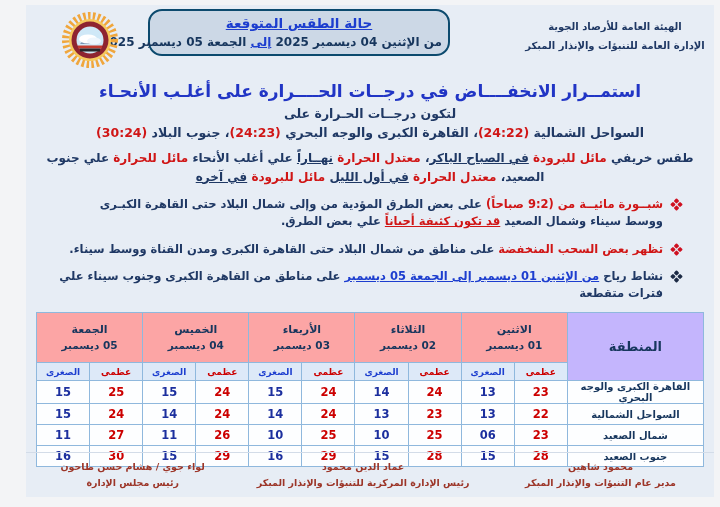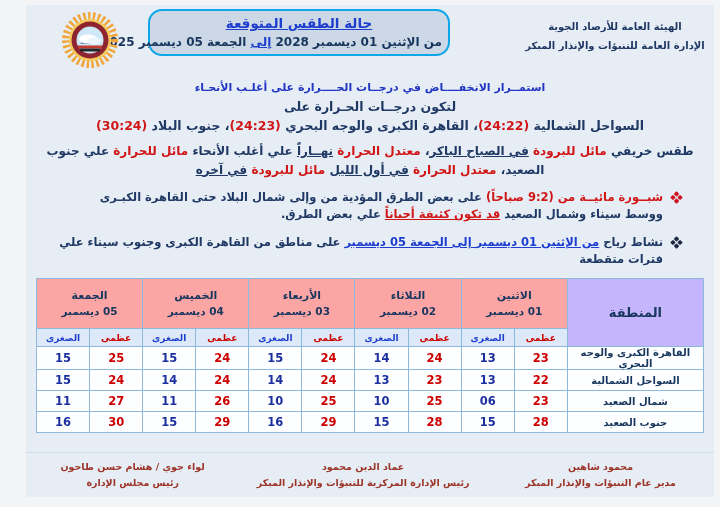--- a/index.html
+++ b/index.html
@@ -4,28 +4,28 @@
 <style>
   * { margin:0; padding:0; box-sizing:border-box; }
   body { width:720px; height:507px; background:#f3f4f6; font-family:"DejaVu Sans", sans-serif; overflow:hidden; }
   .page { position:relative; width:720px; height:507px; background:#f3f4f6; }
   .doc { position:absolute; left:26px; top:5px; width:688px; height:492px;
          background:#e7edf5; direction:rtl; font-weight:700; padding:4px 6px; }
 
   
   .header-row { display:flex; align-items:flex-start; }
   .org { width:186px; text-align:center; color:#1f3864; font-size:10px; line-height:1.9; padding-top:8px; }
-  .title-box { width:302px; margin-right:72px; background:#ccd8e6; border:2px solid #0ea5e9;
+  .title-box { width:302px; margin-right:72px; background:#ccd8e6; border:2px solid #0c4a6e;
                border-radius:14px; text-align:center; padding:4px 6px 5px; }
   .title-box .title { color:#1d3ecf; font-size:13.5px; text-decoration:underline; margin-bottom:4px; }
   .title-box .date { color:#17365d; font-size:12px; white-space:nowrap; }
   .logo-wrap { flex:1; display:flex; justify-content:center; padding-top:2px; }
 
   
-  .headline { text-align:center; color:#2135c5; font-size:11px; margin-top:12px; }
+  .headline { text-align:center; color:#2135c5; font-size:17px; margin-top:12px; }
   .subline  { text-align:center; color:#1f3864; font-size:12.5px; margin-top:5px; }
   .temps-line { text-align:center; color:#1f3864; font-size:12.5px; margin-top:4px; }
 
   .navy { color:#1f3864; }
   .red  { color:#d01616; }
   .blue { color:#1d3ecf; }
   .ul   { text-decoration:underline; }
 
   
   .forecast { width:655px; margin:9px auto 0; text-align:center; color:#1f3864;
@@ -75,21 +75,21 @@
   <div class="doc">
 
     <div class="header-row">
       <div class="org">
         <div>الهيئة العامة للأرصاد الجوية</div>
         <div>الإدارة العامة للتنبؤات والإنذار المبكر</div>
       </div>
       <div class="title-box">
         <div class="title">حالة الطقس المتوقعة</div>
         <div class="date">
-          <span>من الإثنين 01 ديسمبر 2028 </span><span class="blue ul">إلى</span><span> الجمعة 05 ديسمبر 2025</span>
+          <span>من الإثنين 04 ديسمبر 2025 </span><span class="blue ul">إلى</span><span> الجمعة 05 ديسمبر 2025</span>
         </div>
       </div>
       <div class="logo-wrap">
         <svg width="82" height="58" viewBox="0 0 82 58">
           <circle cx="41" cy="29" r="24" fill="none" stroke="#f0a63c" stroke-width="8" stroke-dasharray="2.5 2.3"></circle>
           <circle cx="41" cy="29" r="21" fill="#f6c95d"></circle>
           <circle cx="41" cy="29" r="18.5" fill="#8e2430"></circle>
           <circle cx="41" cy="29" r="13.5" fill="#cfe8f7"></circle>
           <path d="M31 33 L39 24 L47 33 Z" fill="#7a96b5"></path>
           <ellipse cx="39" cy="28" rx="9" ry="4.5" fill="#ffffff"></ellipse>
@@ -117,20 +117,31 @@
             <i></i>
             <i></i>
             <i></i>
             <i></i>
           </span>
         <p>
           <span class="red">شبــورة مائيــة من (9:2 صباحاً) </span><span class="navy">على بعض الطرق المؤدية من وإلى شمال البلاد حتى القاهرة الكبـرى ووسط سيناء وشمال الصعيد </span><span class="red ul">قد تكون كثيفة أحياناً</span><span class="navy"> علي بعض الطرق.</span>
         </p>
       </div>
 
+      <div class="bullet">
+        <span class="bullet-marker">
+            <i></i>
+            <i></i>
+            <i></i>
+            <i></i>
+          </span>
+        <p>
+          <span class="red">تظهر بعض السحب المنخفضة</span><span class="navy"> على مناطق من شمال البلاد حتى القاهرة الكبرى ومدن القناة ووسط سيناء.</span>
+        </p>
+      </div>
 
       <div class="bullet">
         <span class="bullet-marker dark">
             <i></i>
             <i></i>
             <i></i>
             <i></i>
           </span>
         <p>
           <span class="navy">نشاط رياح </span><span class="blue ul">من الإثنين 01 ديسمبر إلى الجمعة  05 ديسمبر</span><span class="navy"> على مناطق من القاهرة الكبرى وجنوب سيناء علي فترات متقطعة</span>

